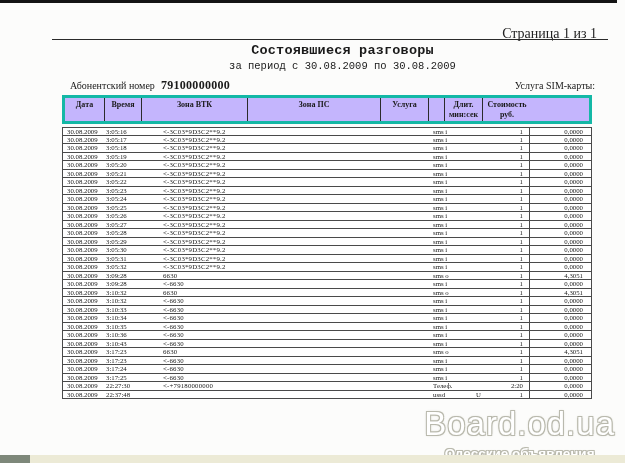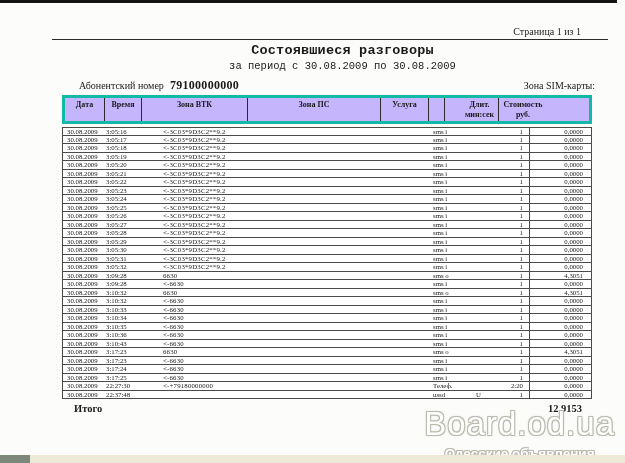--- a/index.html
+++ b/index.html
@@ -2,26 +2,26 @@
 <html><head>
 <meta charset="utf-8">
 <style>
   html,body{margin:0;padding:0;}
   body{
     width:625px;height:463px;position:relative;overflow:hidden;
     background:#fcfcfb;color:#1a1a1a;
     font-family:"Liberation Serif","DejaVu Serif",serif;
   }
   .topbar{position:absolute;top:0;left:0;width:617px;height:3px;background:#141414;}
-  .page-label{position:absolute;top:26px;right:44px;font-size:10px;color:#222;}
+  .page-label{position:absolute;top:26px;right:28px;font-size:14px;color:#222;}
   .rule{position:absolute;top:39px;left:52px;width:556px;height:1px;background:#2a2a2a;}
   .center-head{position:absolute;top:43px;left:65px;width:555px;text-align:center;font-family:Liberation Mono, monospace;}
   .doc-title{font-size:13.5px;font-weight:bold;letter-spacing:.2px;}
   .doc-subtitle{font-size:10.5px;margin-top:2px;}
-  .acct-line{position:absolute;top:78px;left:79px;right:30px;display:flex;justify-content:space-between;align-items:baseline;}
+  .acct-line{position:absolute;top:78px;left:70px;right:30px;display:flex;justify-content:space-between;align-items:baseline;}
   .acct-left,.acct-right{display:flex;align-items:baseline;gap:6px;}
   .lbl{font-size:10px;}
   .num{font-size:12px;font-weight:bold;letter-spacing:.3px;}
   .table{position:absolute;top:95px;left:62px;width:530px;}
   .hdr{display:flex;border:3px solid #14b8a6;box-sizing:border-box;background:#c4b5fd;}
   .hcell{box-sizing:border-box;border-right:1px solid #2b2b2b;text-align:center;
          font-weight:bold;font-size:8px;line-height:1.25;padding-top:2px;height:23px;flex:0 0 auto;}
   .hcell:last-child{border-right:none;}
   #rows{margin-top:3px;}
   .row{position:relative;height:8.5px;box-sizing:border-box;background:#fff;
@@ -60,21 +60,21 @@
   <div class="doc-title">Состоявшиеся разговоры</div>
   <div class="doc-subtitle">за период с 30.08.2009 по 30.08.2009</div>
 </div>
 
 <div class="acct-line">
   <div class="acct-left">
     <span class="lbl">Абонентский номер</span>
     <span class="num">79100000000</span>
   </div>
   <div class="acct-right">
-    <span class="lbl">Зона SIM-карты:</span>
+    <span class="lbl">Услуга SIM-карты:</span>
   </div>
 </div>
 
 <div class="table">
   <div class="hdr" id="header-row">
       <div class="hcell" style="width: 40px;">
         <div>Дата</div>
       </div>
       <div class="hcell" style="width: 37px;">
         <div>Время</div>
@@ -84,21 +84,21 @@
       </div>
       <div class="hcell" style="width: 133px;">
         <div>Зона ПС</div>
       </div>
       <div class="hcell" style="width: 48px;">
         <div>Услуга</div>
       </div>
       <div class="hcell" style="width: 16px;">
         <div></div>
       </div>
-      <div class="hcell" style="width: 38px; margin-left: 16px;">
+      <div class="hcell" style="width: 38px;">
         <div>Длит.</div>
         <div>мин:сек</div>
       </div>
       <div class="hcell" style="width: 48px;">
         <div>Стоимость</div>
         <div>руб.</div>
       </div>
     </div>
   <div id="rows">
       <div class="row">
@@ -383,24 +383,20 @@
       <div class="row">
     <span class="c-date">30.08.2009</span>
     <span class="c-time">22:37:48</span>
     <span class="c-num"></span>
     <span class="c-svc">ussd</span>
     <span class="c-flag">U</span>
     <span class="c-dur">1</span>
     <span class="c-cost">0,0000</span>
   </div>
     </div>
-  <div class="totals">
-    <span>Итого</span>
-    <span>12,9153</span>
-  </div>
 </div>
 
 <div class="watermark">
   <div class="wm1">Board.od.ua</div>
   <div class="wm2">Одесские объявления</div>
 </div>
 
 <div class="bottom-strip">
   <div class="bottom-box"></div>
 </div>

